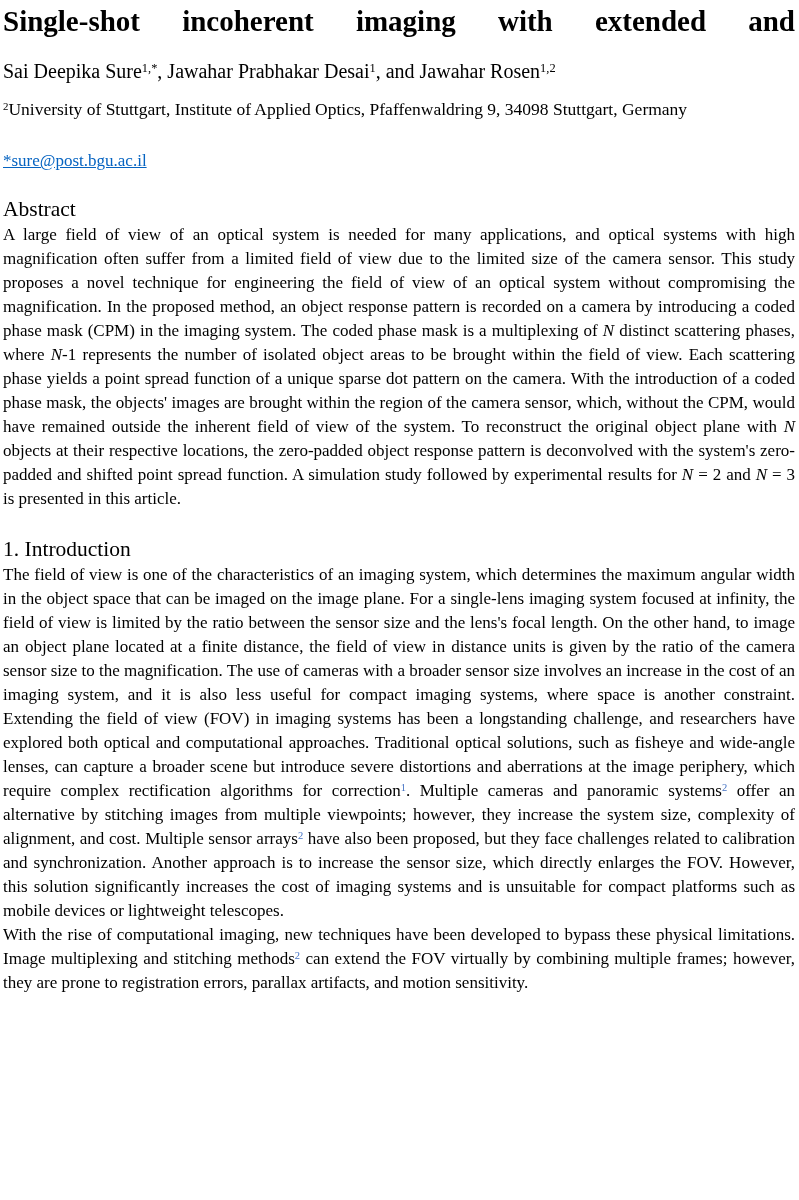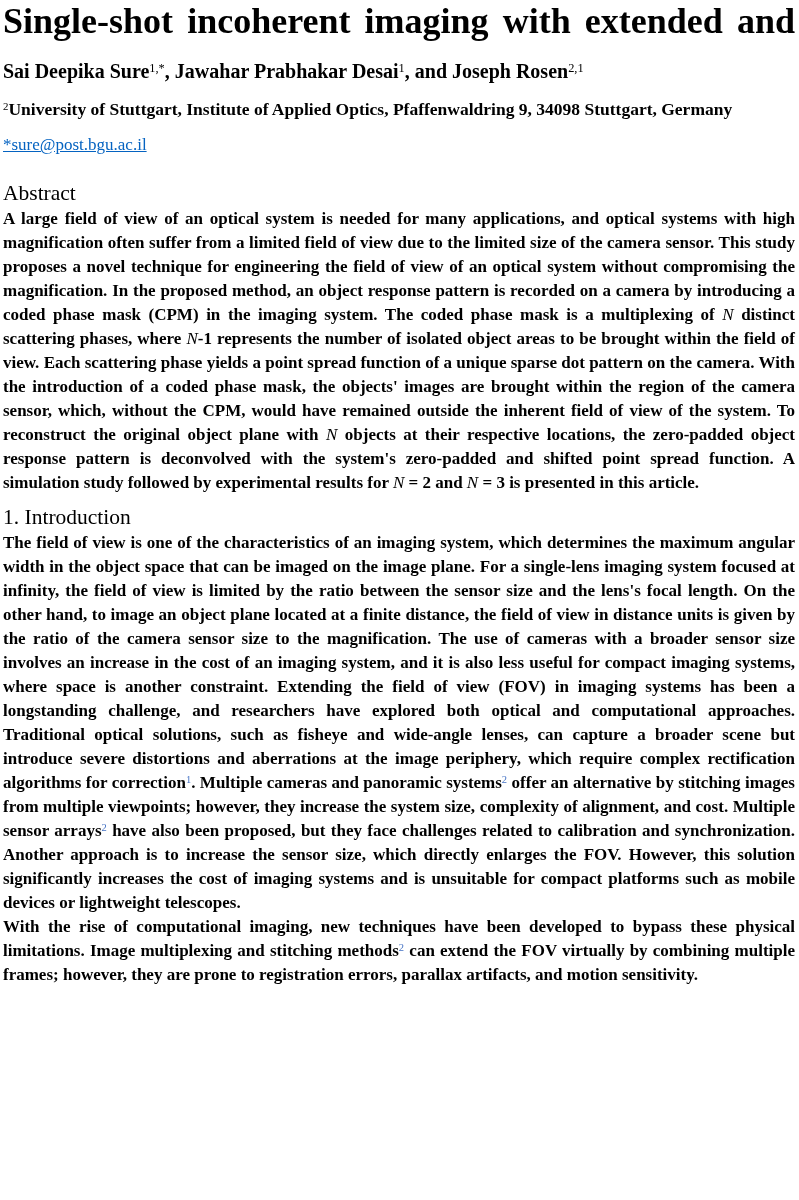--- a/index.html
+++ b/index.html
@@ -8,21 +8,21 @@
     width: 799px;
     height: 1200px;
     overflow: hidden;
     font-family: "Liberation Serif", "DejaVu Serif", serif;
     color: var(--text, #000000);
   }
   .page { padding: 2px 4px 0 3px; }
 
   .title {
     font-weight: 700;
-    font-size: 36px;
+    font-size: 29px;
     line-height: 38px;
     color: var(--text, #000000);
   }
   .title-line {
     display: block;
     text-align: justify;
     text-align-last: justify;
   }
 
   .authors {
@@ -32,42 +32,42 @@
   }
 
   .affil {
     margin-top: 21px;
     font-size: 17.5px;
     line-height: 24px;
     text-align: justify;
   }
   .affil-2 { margin-top: 13px; }
 
-  .email-line { margin-top: 12px; font-size: 17px; line-height: 24px; }
+  .email-line { margin-top: 28px; font-size: 17px; line-height: 24px; }
   .email-link {
     color: var(--link, #0563C1);
     text-decoration: underline;
     cursor: pointer;
   }
 
   .section-heading {
     font-weight: 400;
     font-size: 21.5px;
     line-height: 28px;
   }
   .heading-abstract { margin-top: 22px; }
-  .heading-introduction { margin-top: 8px; }
+  .heading-introduction { margin-top: 24px; }
 
   .body-para {
     font-size: 17px;
     line-height: 24px;
     text-align: justify;
   }
 
-  .run-normal { font-style: normal; font-weight: bold; }
+  .run-normal { font-style: normal; }
   .run-italic { font-style: italic; }
   .run-sup, .run-suplink {
     font-size: 62%;
     line-height: 0;
     position: relative;
     top: -0.45em;
   }
   .run-suplink {
     color: var(--citation, #4472C4);
     cursor: pointer;
@@ -75,21 +75,21 @@
 </style>
 </head>
 <body>
 
 <div class="page">
 
   <h1 class="title">
     <span class="title-line">Single-shot incoherent imaging with extended and</span>
   </h1>
 
-  <p class="authors"><span class="run-normal">Sai Deepika Sure</span><span class="run-sup">1,*</span><span class="run-normal">, Jawahar Prabhakar Desai</span><span class="run-sup">1</span><span class="run-normal">, and Joseph Rosen</span><span class="run-sup">2,1</span></p>
+  <p class="authors"><span class="run-normal">Sai Deepika Sure</span><span class="run-sup">1,*</span><span class="run-normal">, Jawahar Prabhakar Desai</span><span class="run-sup">1</span><span class="run-normal">, and Jawahar Rosen</span><span class="run-sup">1,2</span></p>
 
 
   <p class="affil affil-2"><span class="run-sup">2</span><span class="run-normal">University of Stuttgart, Institute of Applied Optics, Pfaffenwaldring 9, 34098 Stuttgart, Germany</span></p>
 
   <p class="email-line"><a class="email-link" href="#">*sure@post.bgu.ac.il</a></p>
 
   <h2 class="section-heading heading-abstract">Abstract</h2>
 
   <p class="body-para"><span class="run-normal">A large field of view of an optical system is needed for many applications, and optical systems with high magnification often suffer from a limited field of view due to the limited size of the camera sensor. This study proposes a novel technique for engineering the field of view of an optical system without compromising the magnification. In the proposed method, an object response pattern is recorded on a camera by introducing a coded phase mask (CPM) in the imaging system. The coded phase mask is a multiplexing of </span><span class="run-italic">N</span><span class="run-normal"> distinct scattering phases, where </span><span class="run-italic">N</span><span class="run-normal">-1 represents the number of isolated object areas to be brought within the field of view. Each scattering phase yields a point spread function of a unique sparse dot pattern on the camera. With the introduction of a coded phase mask, the objects' images are brought within the region of the camera sensor, which, without the CPM, would have remained outside the inherent field of view of the system. To reconstruct the original object plane with </span><span class="run-italic">N</span><span class="run-normal"> objects at their respective locations, the zero-padded object response pattern is deconvolved with the system's zero-padded and shifted point spread function. A simulation study followed by experimental results for </span><span class="run-italic">N</span><span class="run-normal"> = 2 and </span><span class="run-italic">N</span><span class="run-normal"> = 3 is presented in this article.</span></p>
 

